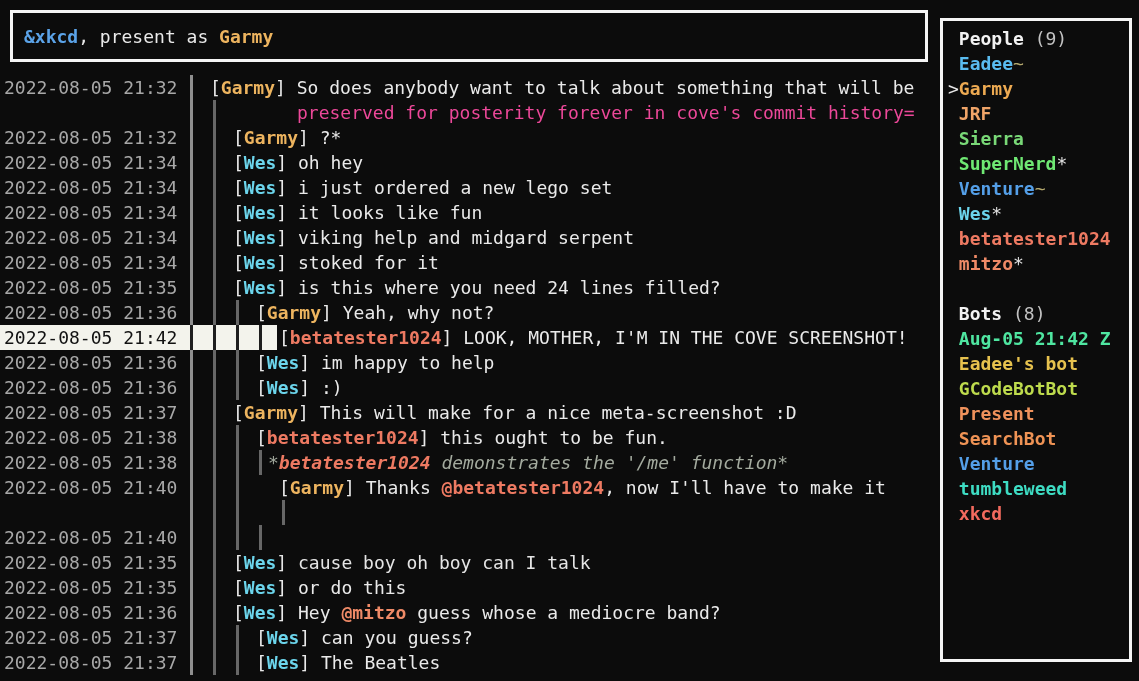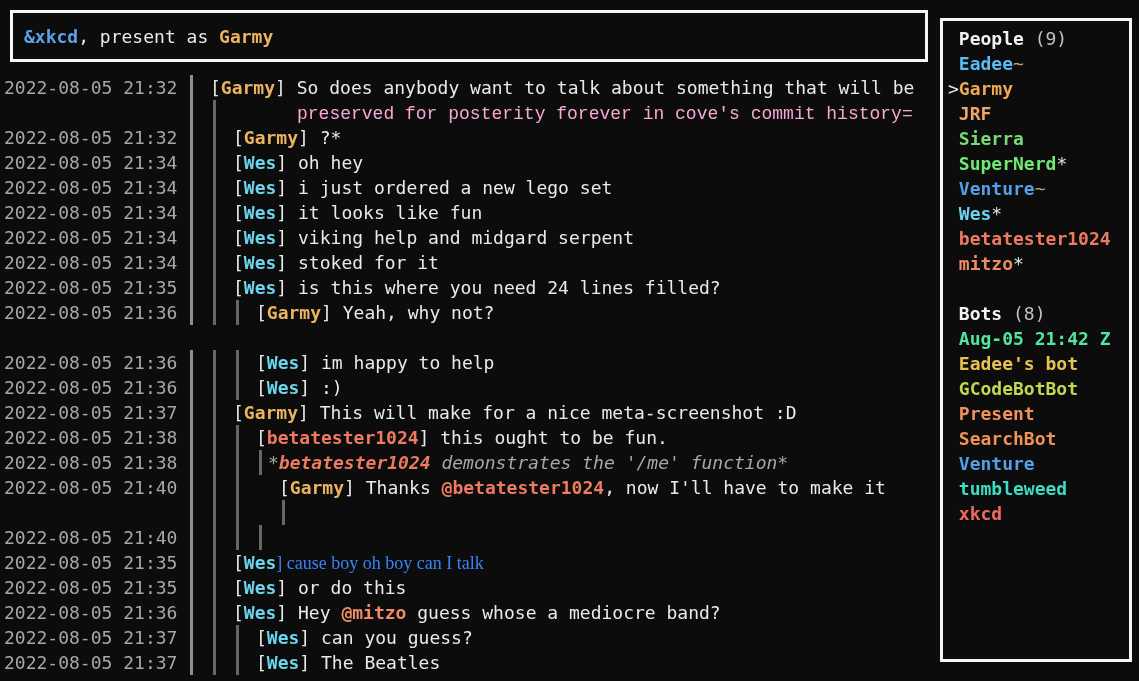--- a/index.html
+++ b/index.html
@@ -27,21 +27,21 @@
   </div>
   <div id="chat">
       <div class="crow" style="top: 0px;">
         <div class="gd" style="left: 190px; background: rgb(143, 143, 143);"></div>
         <span class="ts" style="color: rgb(168, 168, 168);">2022-08-05 21:32</span>
         <span class="msg" style="left: 210px;"><span style="color: rgb(234, 234, 234);">[</span><span class="b" style="color: rgb(237, 180, 95);">Garmy</span><span style="color: rgb(234, 234, 234);">] So does anybody want to talk about something that will be</span></span>
       </div>
       <div class="crow" style="top: 25px;">
         <div class="gd" style="left: 190px; background: rgb(143, 143, 143);"></div>
         <div class="gd" style="left: 213px; background: rgb(103, 103, 103);"></div>
-        <span class="msg" style="left: 297px;"><span style="color: #f9a8d4; font-family: Liberation Mono, monospace;">preserved for posterity forever in cove's commit history=</span></span>
+        <span class="msg" style="left: 297px;"><span style="color: #ec4899;">preserved for posterity forever in cove's commit history=</span></span>
       </div>
       <div class="crow" style="top: 50px;">
         <div class="gd" style="left: 190px; background: rgb(143, 143, 143);"></div>
         <div class="gd" style="left: 213px; background: rgb(103, 103, 103);"></div>
         <span class="ts" style="color: rgb(168, 168, 168);">2022-08-05 21:32</span>
         <span class="msg" style="left: 233px;"><span style="color: rgb(234, 234, 234);">[</span><span class="b" style="color: rgb(237, 180, 95);">Garmy</span><span style="color: rgb(234, 234, 234);">] ?*</span></span>
       </div>
       <div class="crow" style="top: 75px;">
         <div class="gd" style="left: 190px; background: rgb(143, 143, 143);"></div>
         <div class="gd" style="left: 213px; background: rgb(103, 103, 103);"></div>
@@ -77,20 +77,29 @@
         <div class="gd" style="left: 213px; background: rgb(103, 103, 103);"></div>
         <span class="ts" style="color: rgb(168, 168, 168);">2022-08-05 21:35</span>
         <span class="msg" style="left: 233px;"><span style="color: rgb(234, 234, 234);">[</span><span class="b" style="color: rgb(108, 213, 236);">Wes</span><span style="color: rgb(234, 234, 234);">] is this where you need 24 lines filled?</span></span>
       </div>
       <div class="crow" style="top: 225px;">
         <div class="gd" style="left: 190px; background: rgb(143, 143, 143);"></div>
         <div class="gd" style="left: 213px; background: rgb(103, 103, 103);"></div>
         <div class="gd" style="left: 236px; background: rgb(103, 103, 103);"></div>
         <span class="ts" style="color: rgb(168, 168, 168);">2022-08-05 21:36</span>
         <span class="msg" style="left: 256px;"><span style="color: rgb(234, 234, 234);">[</span><span class="b" style="color: rgb(237, 180, 95);">Garmy</span><span style="color: rgb(234, 234, 234);">] Yeah, why not?</span></span>
+      </div>
+      <div class="crow" style="top: 250px;">
+        <div class="hlbar" style="width: 277px; background: rgb(243, 243, 236);"></div>
+        <div class="gd" style="left: 190px; background: rgb(30, 30, 30);"></div>
+        <div class="gd" style="left: 213px; background: rgb(30, 30, 30);"></div>
+        <div class="gd" style="left: 236px; background: rgb(30, 30, 30);"></div>
+        <div class="gd" style="left: 259px; background: rgb(30, 30, 30);"></div>
+        <span class="ts" style="color: rgb(17, 17, 17);">2022-08-05 21:42</span>
+        <span class="msg" style="left: 279px;"><span style="color: rgb(234, 234, 234);">[</span><span class="b" style="color: rgb(238, 122, 98);">betatester1024</span><span style="color: rgb(234, 234, 234);">] LOOK, MOTHER, I'M IN THE COVE SCREENSHOT!</span></span>
       </div>
       <div class="crow" style="top: 275px;">
         <div class="gd" style="left: 190px; background: rgb(143, 143, 143);"></div>
         <div class="gd" style="left: 213px; background: rgb(103, 103, 103);"></div>
         <div class="gd" style="left: 236px; background: rgb(103, 103, 103);"></div>
         <span class="ts" style="color: rgb(168, 168, 168);">2022-08-05 21:36</span>
         <span class="msg" style="left: 256px;"><span style="color: rgb(234, 234, 234);">[</span><span class="b" style="color: rgb(108, 213, 236);">Wes</span><span style="color: rgb(234, 234, 234);">] im happy to help</span></span>
       </div>
       <div class="crow" style="top: 300px;">
         <div class="gd" style="left: 190px; background: rgb(143, 143, 143);"></div>
@@ -137,21 +146,21 @@
         <div class="gd" style="left: 190px; background: rgb(143, 143, 143);"></div>
         <div class="gd" style="left: 213px; background: rgb(103, 103, 103);"></div>
         <div class="gd" style="left: 236px; background: rgb(103, 103, 103);"></div>
         <div class="gd" style="left: 259px; background: rgb(103, 103, 103);"></div>
         <span class="ts" style="color: rgb(168, 168, 168);">2022-08-05 21:40</span>
       </div>
       <div class="crow" style="top: 475px;">
         <div class="gd" style="left: 190px; background: rgb(143, 143, 143);"></div>
         <div class="gd" style="left: 213px; background: rgb(103, 103, 103);"></div>
         <span class="ts" style="color: rgb(168, 168, 168);">2022-08-05 21:35</span>
-        <span class="msg" style="left: 233px;"><span style="color: rgb(234, 234, 234);">[</span><span class="b" style="color: rgb(108, 213, 236);">Wes</span><span style="color: #3b82f6; font-family: Liberation Serif, serif;">] cause boy oh boy can I talk</span></span>
+        <span class="msg" style="left: 233px;"><span style="color: rgb(234, 234, 234);">[</span><span class="b" style="color: rgb(108, 213, 236);">Wes</span><span style="color: #e5e5e5;">] cause boy oh boy can I talk</span></span>
       </div>
       <div class="crow" style="top: 500px;">
         <div class="gd" style="left: 190px; background: rgb(143, 143, 143);"></div>
         <div class="gd" style="left: 213px; background: rgb(103, 103, 103);"></div>
         <span class="ts" style="color: rgb(168, 168, 168);">2022-08-05 21:35</span>
         <span class="msg" style="left: 233px;"><span style="color: rgb(234, 234, 234);">[</span><span class="b" style="color: rgb(108, 213, 236);">Wes</span><span style="color: rgb(234, 234, 234);">] or do this</span></span>
       </div>
       <div class="crow" style="top: 525px;">
         <div class="gd" style="left: 190px; background: rgb(143, 143, 143);"></div>
         <div class="gd" style="left: 213px; background: rgb(103, 103, 103);"></div>

